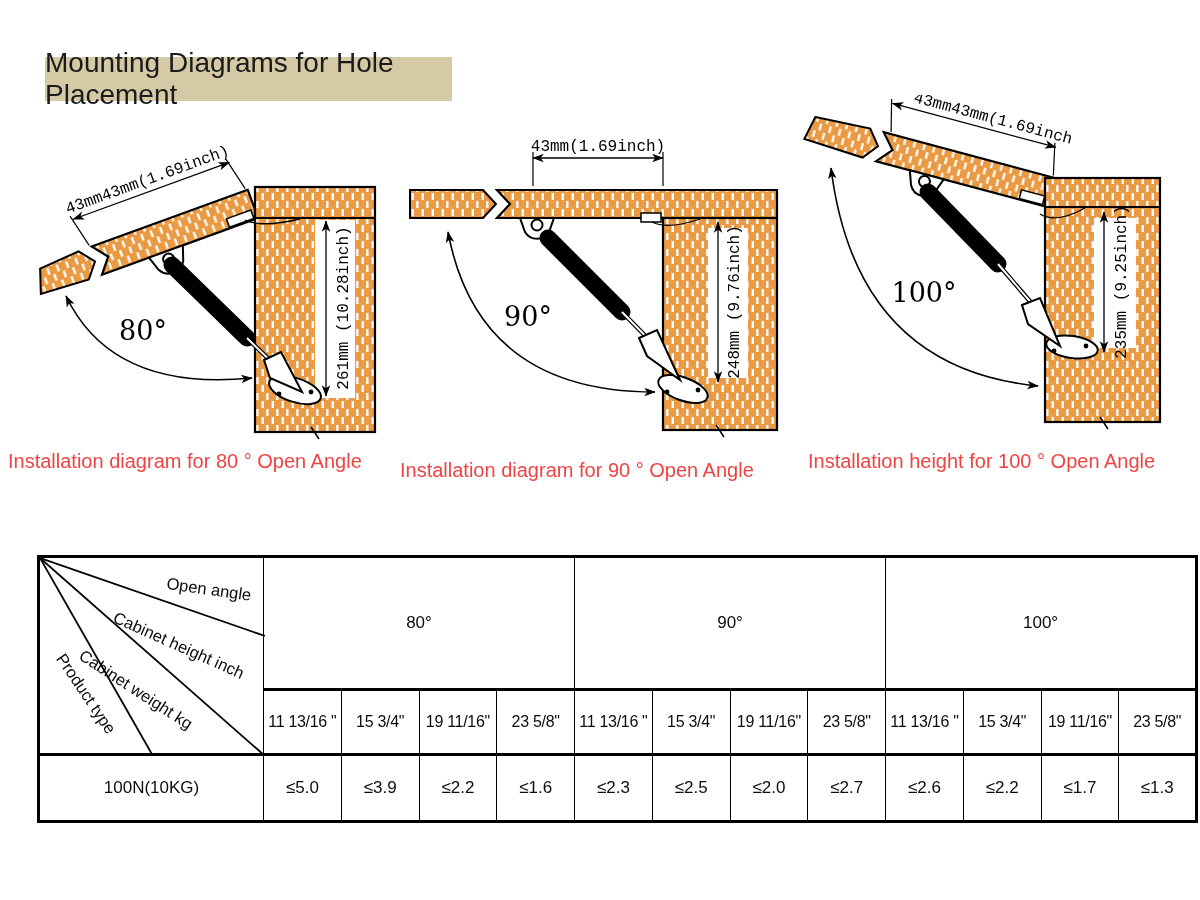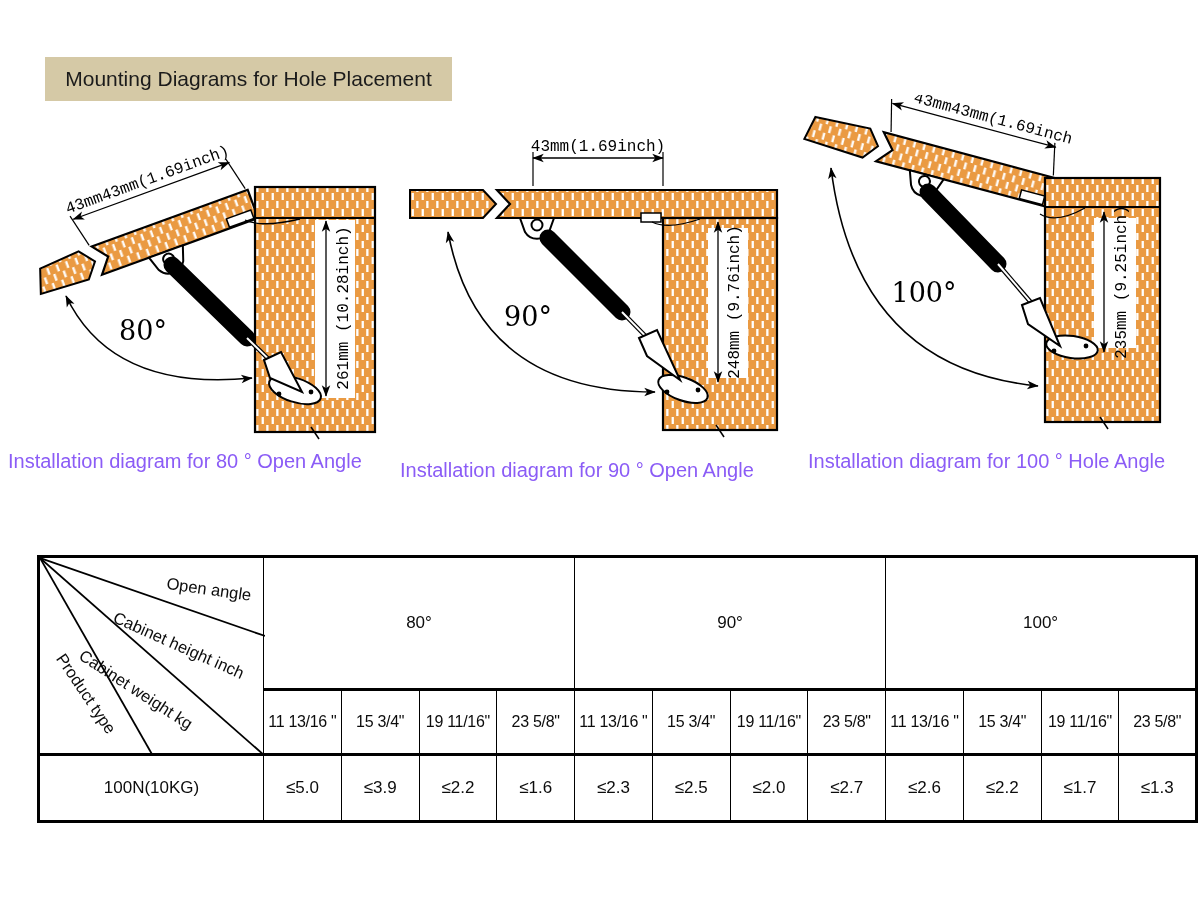--- a/index.html
+++ b/index.html
@@ -1,23 +1,23 @@
 <!DOCTYPE html>
 <html><head>
 <meta charset="utf-8">
 <style>
   html,body{margin:0;padding:0;background:#ffffff;}
   #page{position:relative;width:1200px;height:900px;background:#ffffff;overflow:hidden;
         font-family:"Liberation Sans",sans-serif;color:#111;}
   
   .banner{position:absolute;left:45px;top:57px;width:407px;height:44px;background:#d5c9a6;
-          display:flex;align-items:center;justify-content:center;font-size:21px;color:#1b1b1b;}
+          display:flex;align-items:center;justify-content:center;font-size:28px;color:#1b1b1b;}
   
   .diag{position:absolute;top:95px;}
-  .cap{position:absolute;top:450px;font-size:20px;color:#8b5cf6;white-space:nowrap;}
+  .cap{position:absolute;top:450px;font-size:20px;color:#ef4444;white-space:nowrap;}
   
   table.spec{position:absolute;left:37px;top:555px;width:1158px;border-collapse:collapse;
              table-layout:fixed;border:3px solid #000;}
   table.spec td{border:1.5px solid #000;text-align:center;vertical-align:middle;
                 padding:0;font-size:17px;color:#0c0c0c;white-space:nowrap;overflow:visible;}
   tr.r-angle td{height:130px;border-bottom:3px solid #000;}
   tr.r-inch td{height:62px;font-size:16px;letter-spacing:-0.3px;}
   tr.r-data td{height:64px;border-top:3px solid #000;}
   td.gsep{border-left:2.5px solid #000;}
   td.corner{position:relative;padding:0;}
@@ -160,21 +160,21 @@
       <circle cx="1054" cy="351" r="2.4" fill="#000"></circle>
       <circle cx="1086" cy="346" r="2.4" fill="#000"></circle>
     </g>
 
     <path d="M831,168 Q856,368 1038,386" fill="none" stroke="#000" stroke-width="1.6" marker-start="url(#arr)" marker-end="url(#arr)"></path>
     <text class="ang" x="924" y="302" text-anchor="middle">100°</text>
   </svg>
 
   <div class="cap" style="left:8px;">Installation diagram for 80 ° Open Angle</div>
   <div class="cap" style="left:400px;margin-top:9px;">Installation diagram for 90 ° Open Angle</div>
-  <div class="cap" style="left:808px;">Installation diagram for 100 ° Hole Angle</div>
+  <div class="cap" style="left:808px;">Installation height for 100 ° Open Angle</div>
 
   <table class="spec">
     <colgroup>
       <col style="width:225px;">
       <col span="12" style="width:77.75px;">
     </colgroup>
     <tbody>
       <tr class="r-angle">
         <td class="corner" rowspan="2">
           <svg width="225" height="198" viewBox="0 0 225 198" preserveAspectRatio="none" style="position:absolute;left:0;top:0;">

